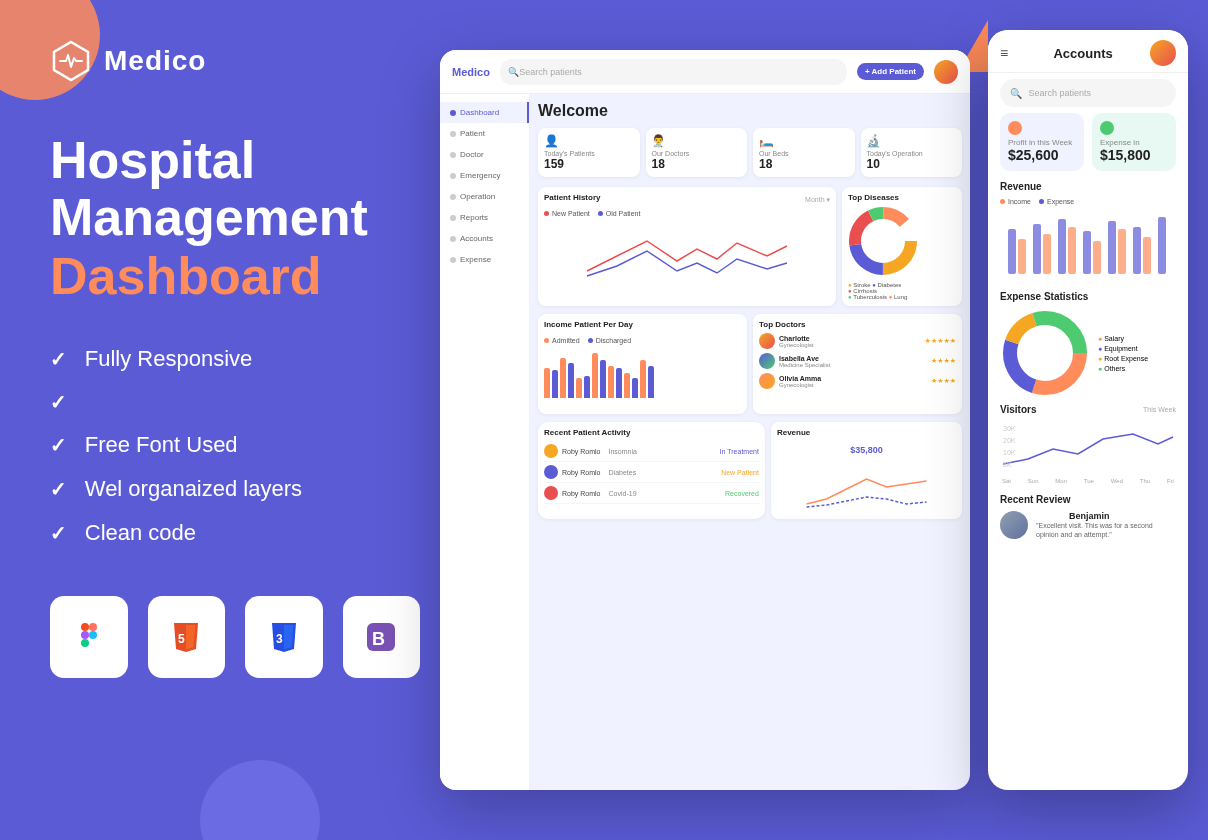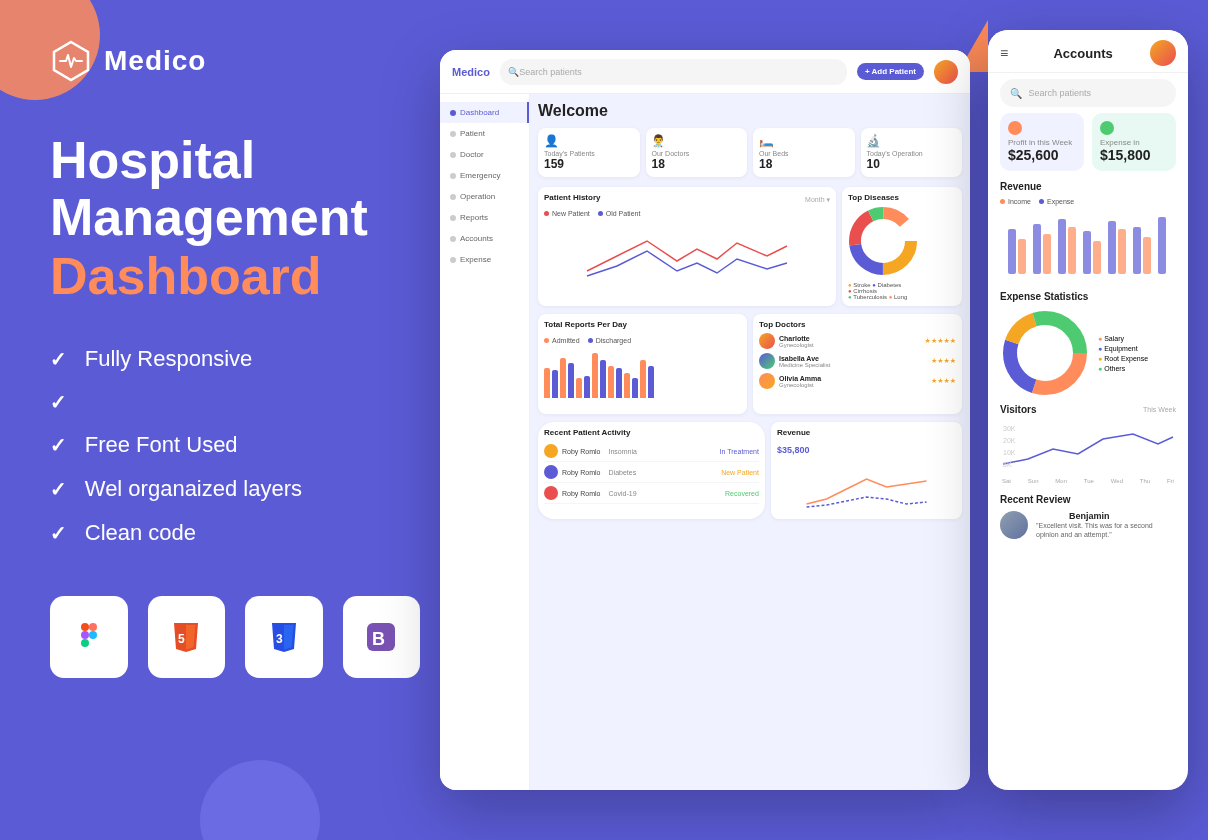--- a/index.html
+++ b/index.html
@@ -308,21 +308,21 @@
     .doctor-spec { font-size: 6px; color: #888; }
     .doctor-stars { font-size: 7px; color: #f5a623; }
 
     .dash-activity-row {
       display: flex;
       gap: 6px;
     }
     .activity-card {
       flex: 1.2;
       background: white;
-      border-radius: 16px;
+      border-radius: 10px;
       padding: 6px;
       box-shadow: 0 1px 4px rgba(0,0,0,0.06);
     }
     .revenue-card {
       flex: 1;
       background: white;
       border-radius: 8px;
       padding: 6px;
       box-shadow: 0 1px 4px rgba(0,0,0,0.06);
     }
@@ -663,21 +663,21 @@
             <div><span style="color:#f5a623;">● </span>Stroke <span style="color:#5b5bd6;">● </span>Diabetes</div>
             <div><span style="color:#e94f4f;">● </span>Cirrhosis</div>
             <div><span style="color:#4ecb71;">● </span>Tuberculosis <span style="color:#ff8c5a;">● </span>Lung</div>
           </div>
         </div>
       </div>
 
       <div class="dash-bottom-row">
         <div class="bar-chart-card">
           <div class="section-header-row">
-            <div class="chart-title">Total Reports Per Day</div>
+            <div class="chart-title">Income Patient Per Day</div>
           </div>
           <div class="legend-row">
             <div class="legend-sm">
                 <div class="dot-sm" style="background:#ff8c5a;"></div>
                 <span>Admitted</span>
               </div>
             <div class="legend-sm">
                 <div class="dot-sm" style="background:#5b5bd6;"></div>
                 <span>Discharged</span>
               </div>
@@ -747,21 +747,21 @@
             <div class="act-avatar" style="background:#e94f4f;"></div>
             <span>Roby Romlo</span>
             <span style="color:#888;margin-left:4px;">Covid-19</span>
             <span style="margin-left:auto;color:#4ecb71;">Recovered</span>
           </div>
         </div>
         <div class="revenue-card">
           <div class="section-header-row">
             <div class="chart-title">Revenue</div>
           </div>
-          <div style="font-size:9px;font-weight:700;color:#5b5bd6;margin-bottom:14px;">$35,800</div>
+          <div style="text-align:center;font-size:9px;font-weight:700;color:#5b5bd6;margin-bottom:14px;">$35,800</div>
           <svg width="100%" height="40" viewBox="0 0 120 40">
             <polyline points="0,35 20,30 40,20 60,10 80,18 100,15 120,12" fill="none" stroke="#ff8c5a" stroke-width="1.5"></polyline>
             <polyline points="0,38 20,36 40,32 60,28 80,30 100,35 120,33" fill="none" stroke="#5b5bd6" stroke-width="1.5" stroke-dasharray="3 2"></polyline>
           </svg>
         </div>
       </div>
     </div>
   </div>
 </div>
 

